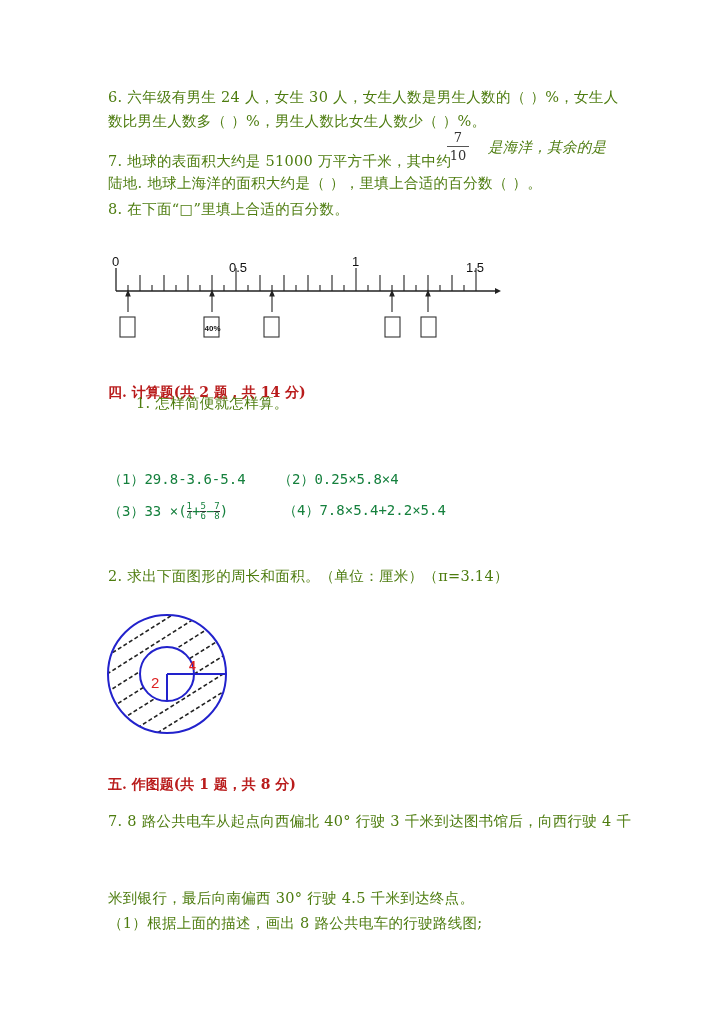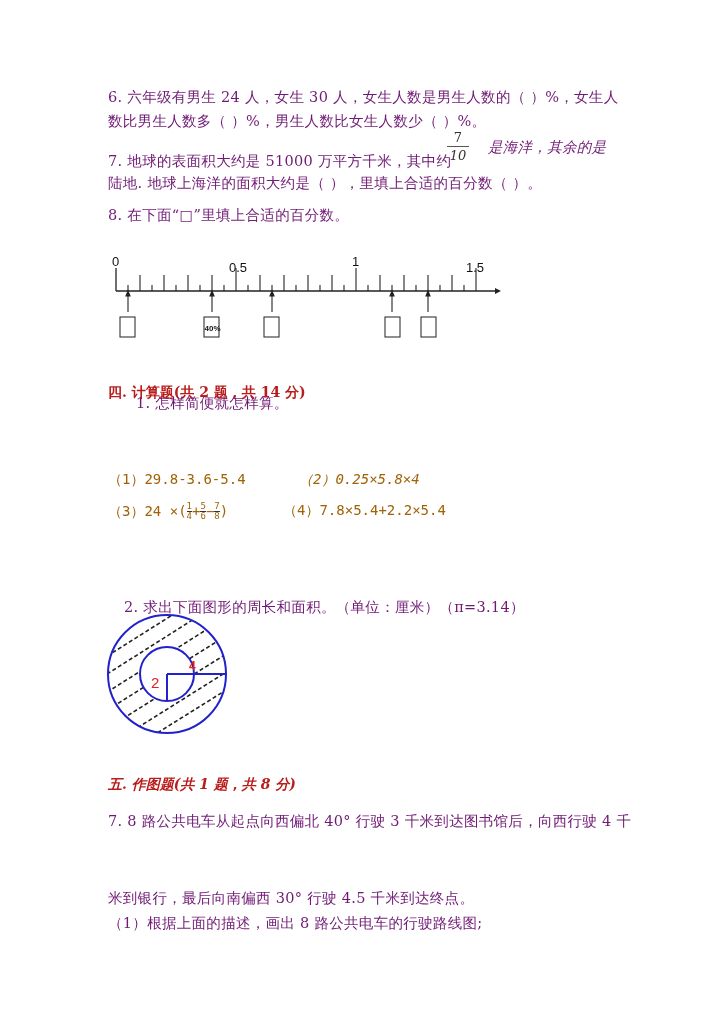--- a/index.html
+++ b/index.html
@@ -1,43 +1,43 @@
 <!DOCTYPE html>
 <html><head>
   <meta charset="utf-8">
   <style>
     html, body { margin:0; padding:0; background:#ffffff; }
     body { width:720px; height:1018px; position:relative; overflow:hidden;
            font-family:"DejaVu Serif", "Liberation Serif", serif; color:#333; }
-    .line { position:absolute; left:108px; font-size:14.5px; white-space:nowrap; letter-spacing:0.3px; color:#701a75; }
+    .line { position:absolute; left:108px; font-size:14.5px; white-space:nowrap; letter-spacing:0.3px; color:#4d7c0f; }
     .heading { position:absolute; left:108px; font-size:14px; font-weight:bold; color:#b91c1c; white-space:nowrap; }
     .frac { position:absolute; font-size:13px; text-align:center; width:22px; color:#333; }
     .frac .num { display:block; border-bottom:1px solid #555; padding-bottom:1px; }
-    .frac .den { display:block; padding-top:1px;font-style:italic; }
-    .mono { position:absolute; font-family:"DejaVu Sans Mono","Liberation Mono",monospace; font-size:14px; color:#a16207; white-space:nowrap; }
+    .frac .den { display:block; padding-top:1px; }
+    .mono { position:absolute; font-family:"DejaVu Sans Mono","Liberation Mono",monospace; font-size:14px; color:#15803d; white-space:nowrap; }
     .sfrac { display:inline-block; vertical-align:middle; text-align:center; font-size:9px; line-height:9px; }
     .sfrac .n { display:block; border-bottom:1px solid #333; }
     .sfrac .d { display:block; }
     svg text { font-family:"Liberation Sans","DejaVu Sans",sans-serif; }
   </style>
 </head>
 <body>
 
 <div class="line" style="top:88px;">6. 六年级有男生 24 人，女生 30 人，女生人数是男生人数的（    ）%，女生人</div>
 <div class="line" style="top:112px;">数比男生人数多（    ）%，男生人数比女生人数少（    ）%。</div>
 
 <div class="line" style="top:152px;">7. 地球的表面积大约是 51000 万平方千米，其中约</div>
 <div class="frac" style="left:447px; top:130px;">
   <span class="num">7</span>
   <span class="den">10</span>
 </div>
 <div class="line" style="top:138px; left:488px;font-style:italic;">是海洋，其余的是</div>
 <div class="line" style="top:174px;">陆地. 地球上海洋的面积大约是（     ），里填上合适的百分数（     ）。</div>
 
-<div class="line" style="top:206px;">8. 在下面“□”里填上合适的百分数。</div>
+<div class="line" style="top:200px;">8. 在下面“□”里填上合适的百分数。</div>
 
 <svg style="position:absolute; left:100px; top:250px;" width="410" height="100" viewBox="0 0 410 100">
 
   <line x1="16" y1="41" x2="395" y2="41" stroke="#222" stroke-width="1.3"></line>
   <polygon points="395,38 401,41 395,44" fill="#222"></polygon>
   <line x1="16" y1="18" x2="16" y2="41" stroke="#222" stroke-width="1.3"></line>
 
   <g stroke="#222" stroke-width="1.1">
     <line x1="28" y1="35" x2="28" y2="41"></line>
     <line x1="40" y1="25" x2="40" y2="41"></line>
@@ -96,27 +96,27 @@
     <rect x="285" y="67" width="15" height="20"></rect>
     <rect x="321" y="67" width="15" height="20"></rect>
   </g>
   <text x="104.5" y="81" font-size="8" font-weight="bold" fill="#111">40%</text>
 </svg>
 
 <div class="heading" style="top:384px;">四. 计算题(共 2 题，共 14 分)</div>
 <div class="line" style="top:394px;margin-left:28px;">1. 怎样简便就怎样算。</div>
 
 <div class="mono" style="left:108px; top:471px;">（1）29.8-3.6-5.4</div>
-<div class="mono" style="left:299px; top:471px;font-style:italic;">（2）0.25×5.8×4</div>
+<div class="mono" style="left:278px; top:471px;">（2）0.25×5.8×4</div>
 <div class="mono" style="left:108px; top:502px;">
-  <span>（3）24 ×</span><span>(</span><span class="sfrac"><span class="n">1</span><span class="d">4</span></span><span>+</span><span class="sfrac"><span class="n">5</span><span class="d">6</span></span><span>−</span><span class="sfrac"><span class="n">7</span><span class="d">8</span></span><span>)</span>
+  <span>（3）33 ×</span><span>(</span><span class="sfrac"><span class="n">1</span><span class="d">4</span></span><span>+</span><span class="sfrac"><span class="n">5</span><span class="d">6</span></span><span>−</span><span class="sfrac"><span class="n">7</span><span class="d">8</span></span><span>)</span>
 </div>
 <div class="mono" style="left:283px; top:502px;">（4）7.8×5.4+2.2×5.4</div>
 
-<div class="line" style="top:598px;margin-left:16px;">2. 求出下面图形的周长和面积。（单位：厘米）（π=3.14）</div>
+<div class="line" style="top:567px;">2. 求出下面图形的周长和面积。（单位：厘米）（π=3.14）</div>
 
 <svg style="position:absolute; left:105px; top:612px;" width="125" height="125" viewBox="0 0 125 125">
   <defs>
     <clipPath id="ringclip">
       <path d="M62,3 a59,59 0 1,0 0.01,0 Z M62,35 a27,27 0 1,1 -0.01,0 Z" clip-rule="evenodd" fill-rule="evenodd"></path>
     </clipPath>
   </defs>
   <g clip-path="url(#ringclip)" stroke="#222" stroke-width="1.6" stroke-dasharray="4,2.5">
     <line x1="-20" y1="40" x2="60" y2="-10"></line>
     <line x1="-20" y1="58" x2="80" y2="-5"></line>
@@ -130,16 +130,16 @@
     <line x1="65" y1="148" x2="150" y2="96"></line>
   </g>
   <circle cx="62" cy="62" r="59" fill="none" stroke="#2222cc" stroke-width="2"></circle>
   <circle cx="62" cy="62" r="27" fill="none" stroke="#2222cc" stroke-width="2"></circle>
   <line x1="62" y1="62" x2="121" y2="62" stroke="#2222cc" stroke-width="2"></line>
   <line x1="62" y1="62" x2="62" y2="89" stroke="#2222cc" stroke-width="2"></line>
   <text x="46" y="76" font-size="15" fill="#dd2222">2</text>
   <text x="84" y="58" font-size="12" fill="#dd2222" font-weight="bold">4</text>
 </svg>
 
-<div class="heading" style="top:776px;font-style:italic;">五. 作图题(共 1 题，共 8 分)</div>
+<div class="heading" style="top:776px;">五. 作图题(共 1 题，共 8 分)</div>
 <div class="line" style="top:812px;">7. 8 路公共电车从起点向西偏北 40° 行驶 3 千米到达图书馆后，向西行驶 4 千</div>
 <div class="line" style="top:889px;">米到银行，最后向南偏西 30° 行驶 4.5 千米到达终点。</div>
 <div class="line" style="top:890px; left:108px;margin-top:24px;">（1）根据上面的描述，画出 8 路公共电车的行驶路线图;</div>
 
 </body></html>

